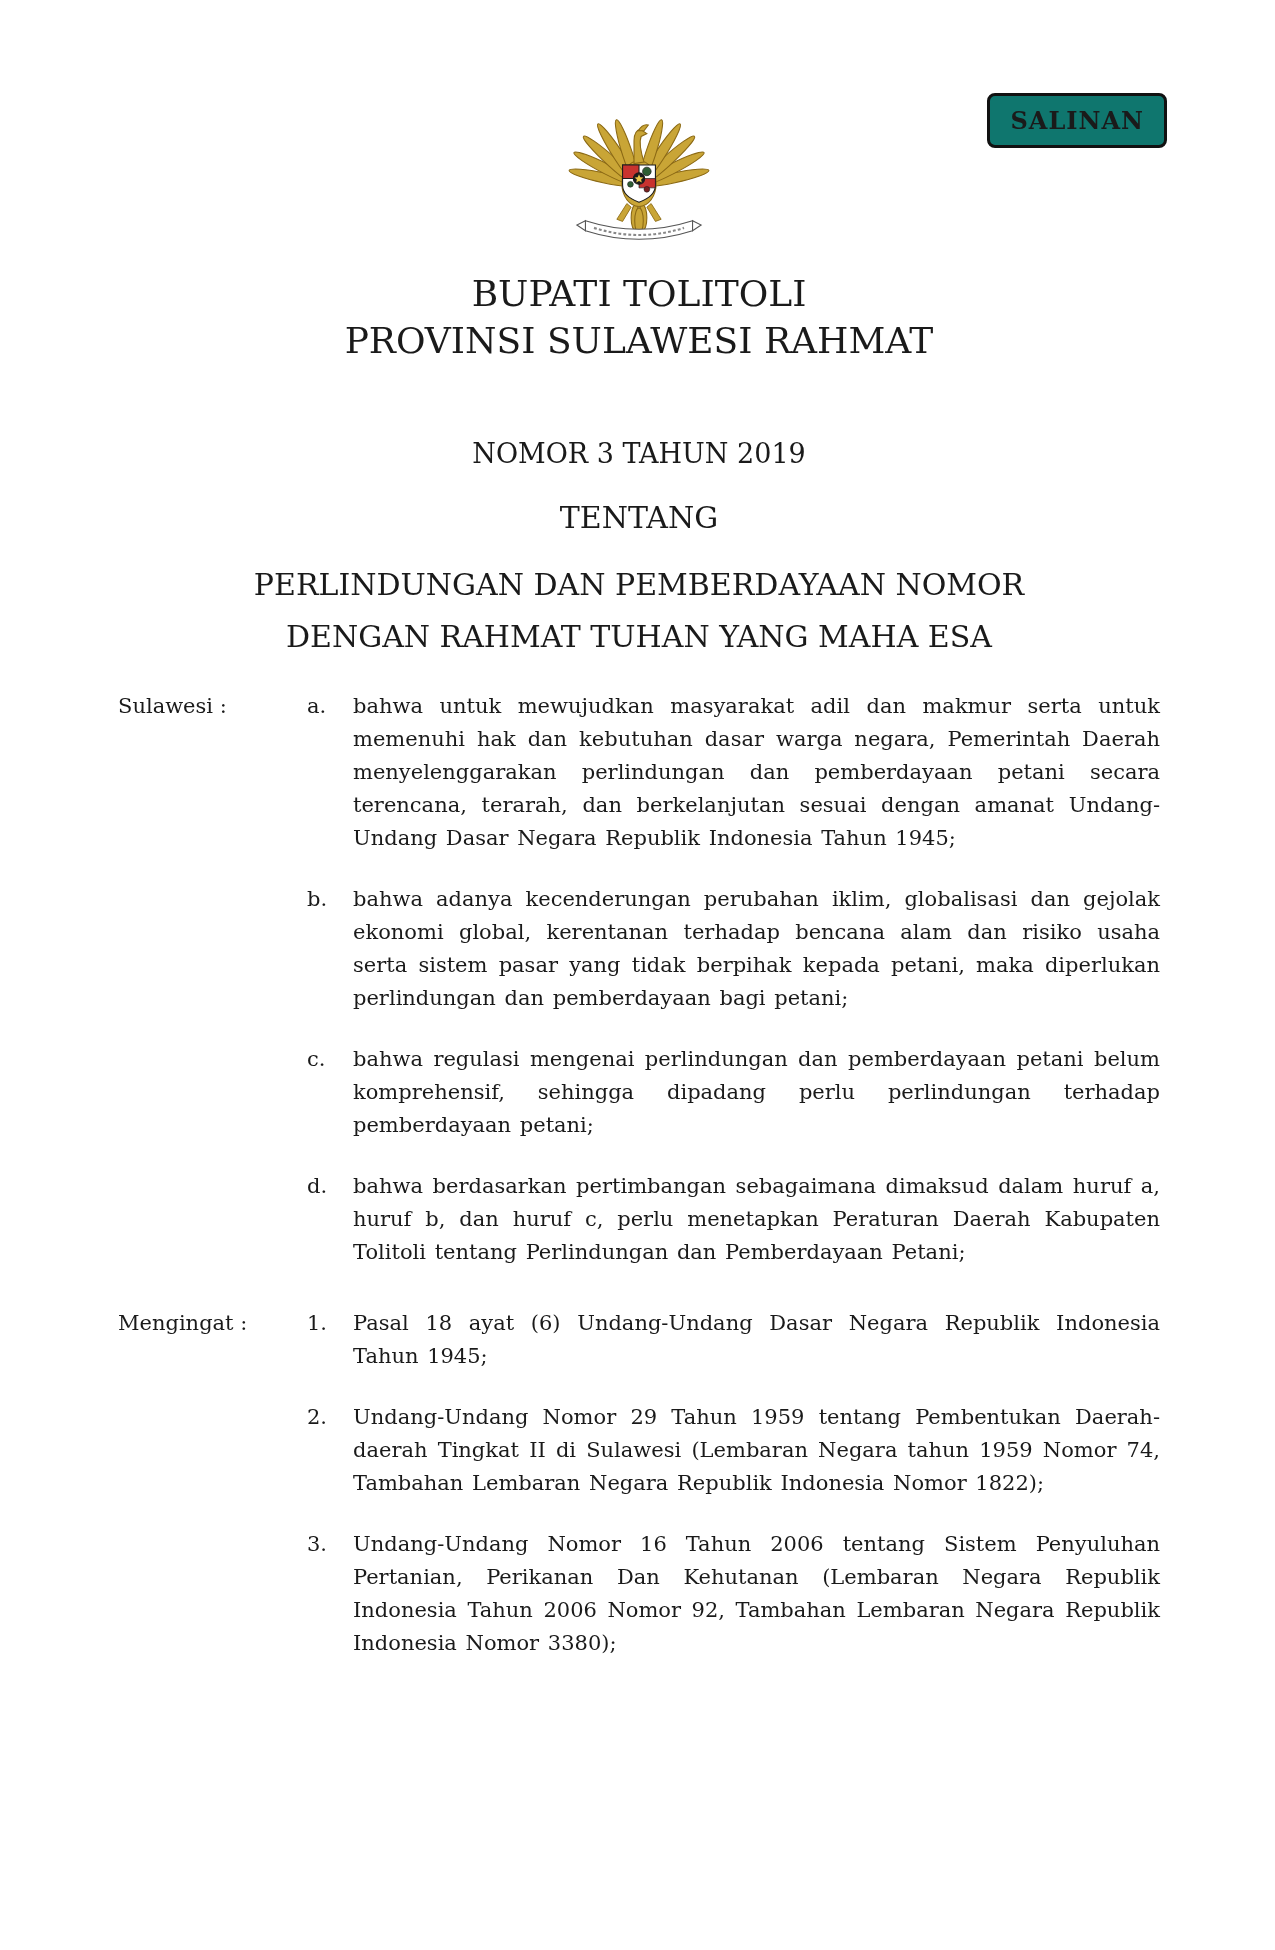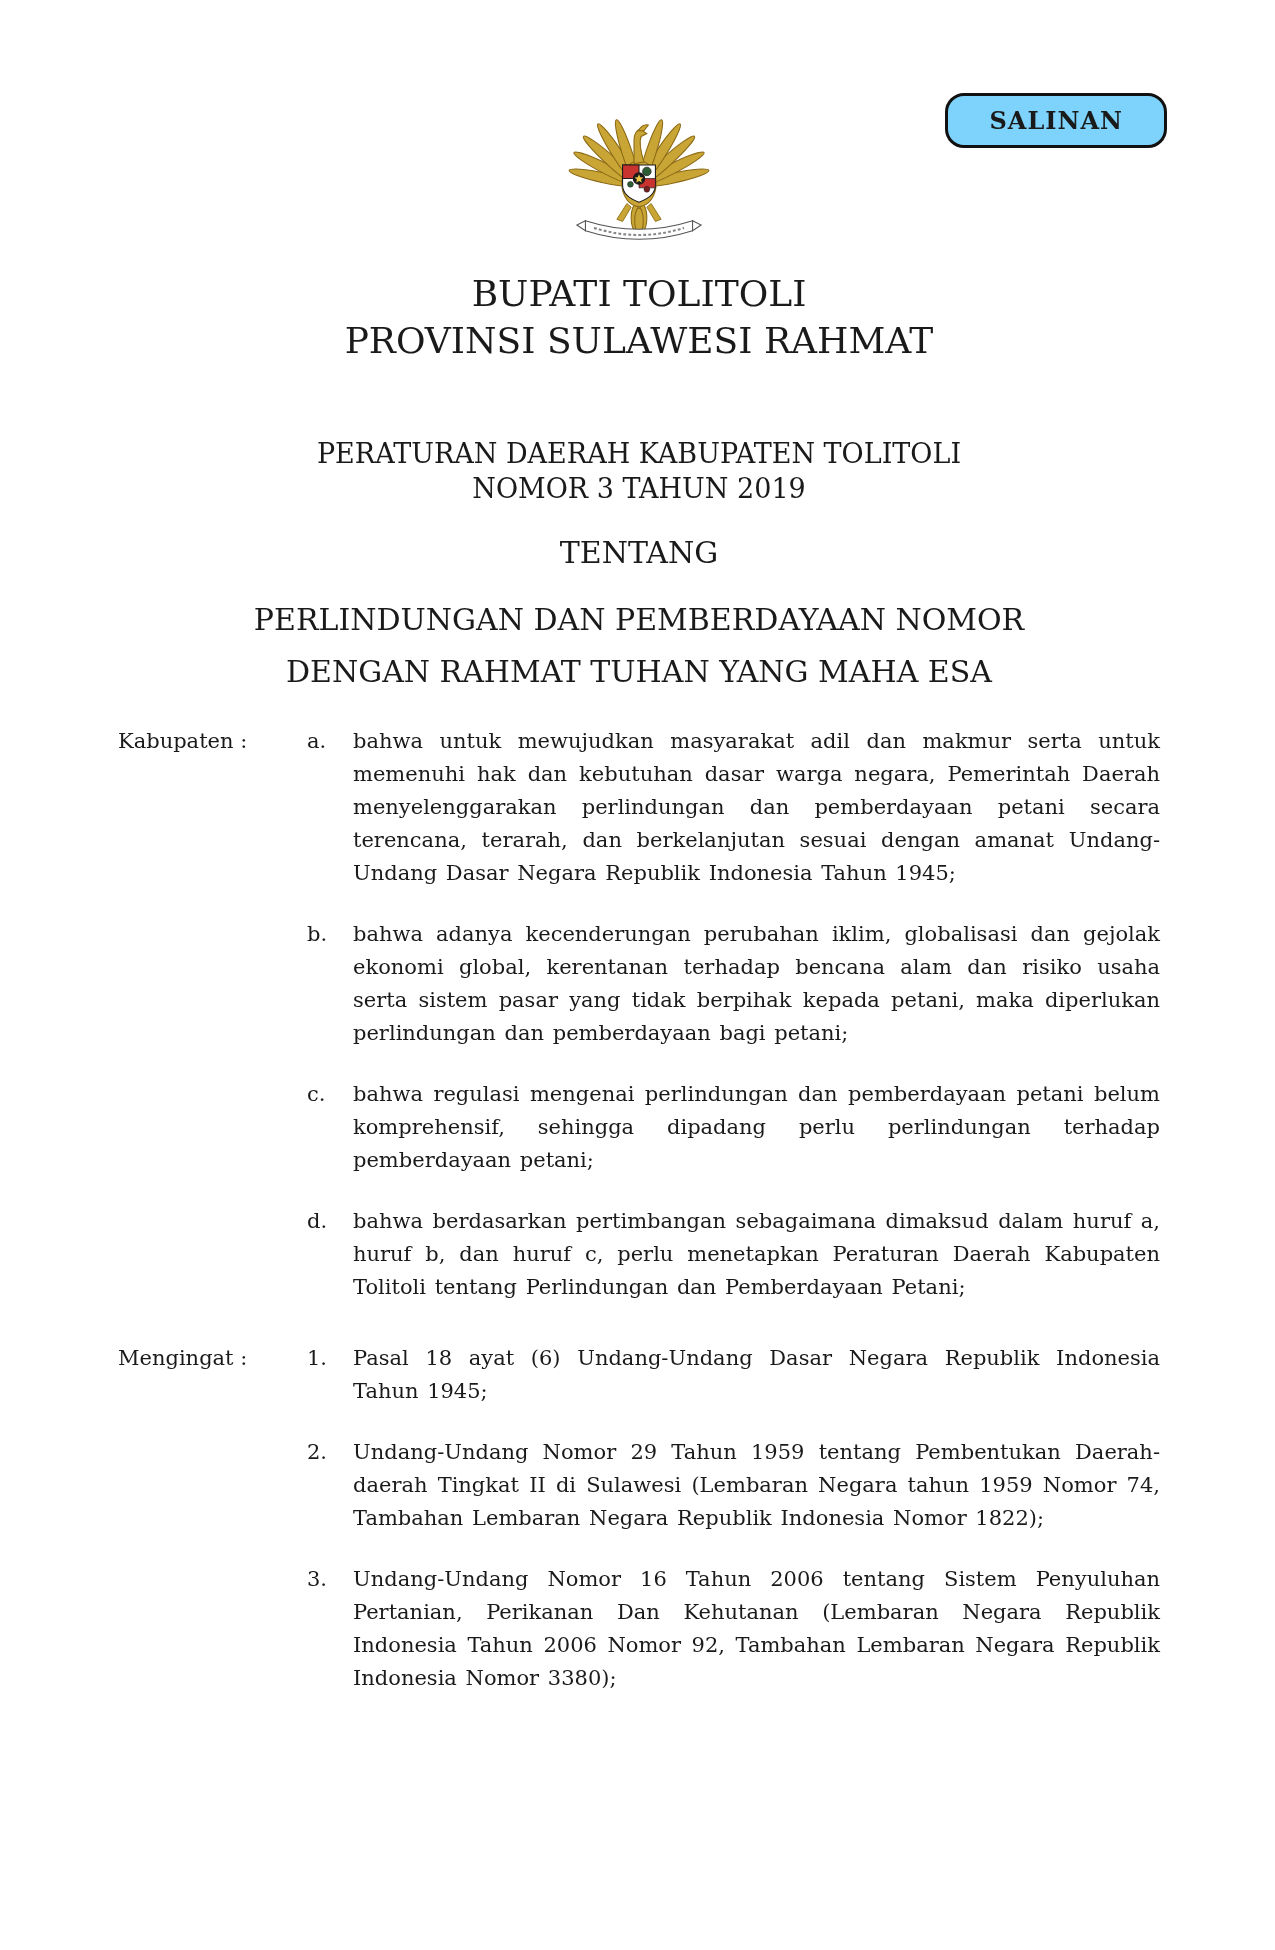--- a/index.html
+++ b/index.html
@@ -16,28 +16,28 @@
     background: #ffffff;
     overflow: hidden;
     padding: 0 115px 0 118px;
   }
   
   .badge {
     position: absolute;
     top: 93px;
     right: 108px;
     min-width: 172px;
-    padding: 10px 41px;
+    padding: 10px 20px;
     border: 3px solid #111;
-    border-radius: 19px;
+    border-radius: 8px;
     text-align: center;
     font-weight: bold;
     font-size: 24px;
     letter-spacing: 1px;
-    background: #7dd3fc;
+    background: #0f766e;
   }
   
   .emblem-wrap {
     padding-top: 110px;
     display: flex;
     justify-content: center;
   }
   .emblem-wrap svg { width: 150px; height: 140px; display: block; }
   
   .letterhead {
@@ -148,30 +148,29 @@
       </g>
     </svg>
   </div>
 
   <div class="letterhead">
     <div>BUPATI TOLITOLI</div>
     <div>PROVINSI SULAWESI RAHMAT</div>
   </div>
 
   <div class="doc-number">
-    <div>PERATURAN DAERAH KABUPATEN TOLITOLI</div>
     <div>NOMOR 3 TAHUN 2019</div>
   </div>
 
   <div class="h-line h-tentang">TENTANG</div>
   <div class="h-line h-subject">PERLINDUNGAN DAN PEMBERDAYAAN NOMOR</div>
   <div class="h-line h-invocation">DENGAN RAHMAT TUHAN YANG MAHA ESA</div>
 
   <div class="section">
-    <div class="section-label">Kabupaten :</div>
+    <div class="section-label">Sulawesi :</div>
     <div class="items">
       <div class="item">
         <span class="item-marker">a.</span>
         <div class="item-text">bahwa untuk mewujudkan masyarakat adil dan makmur serta untuk memenuhi hak dan kebutuhan dasar warga negara, Pemerintah Daerah menyelenggarakan perlindungan dan pemberdayaan petani secara terencana, terarah, dan berkelanjutan sesuai dengan amanat Undang-Undang Dasar Negara Republik Indonesia Tahun 1945;</div>
       </div>
       <div class="item">
         <span class="item-marker">b.</span>
         <div class="item-text">bahwa adanya kecenderungan perubahan iklim, globalisasi dan gejolak ekonomi global, kerentanan terhadap bencana alam dan risiko usaha serta sistem pasar yang tidak berpihak kepada petani, maka diperlukan perlindungan dan pemberdayaan bagi petani;</div>
       </div>
       <div class="item">

